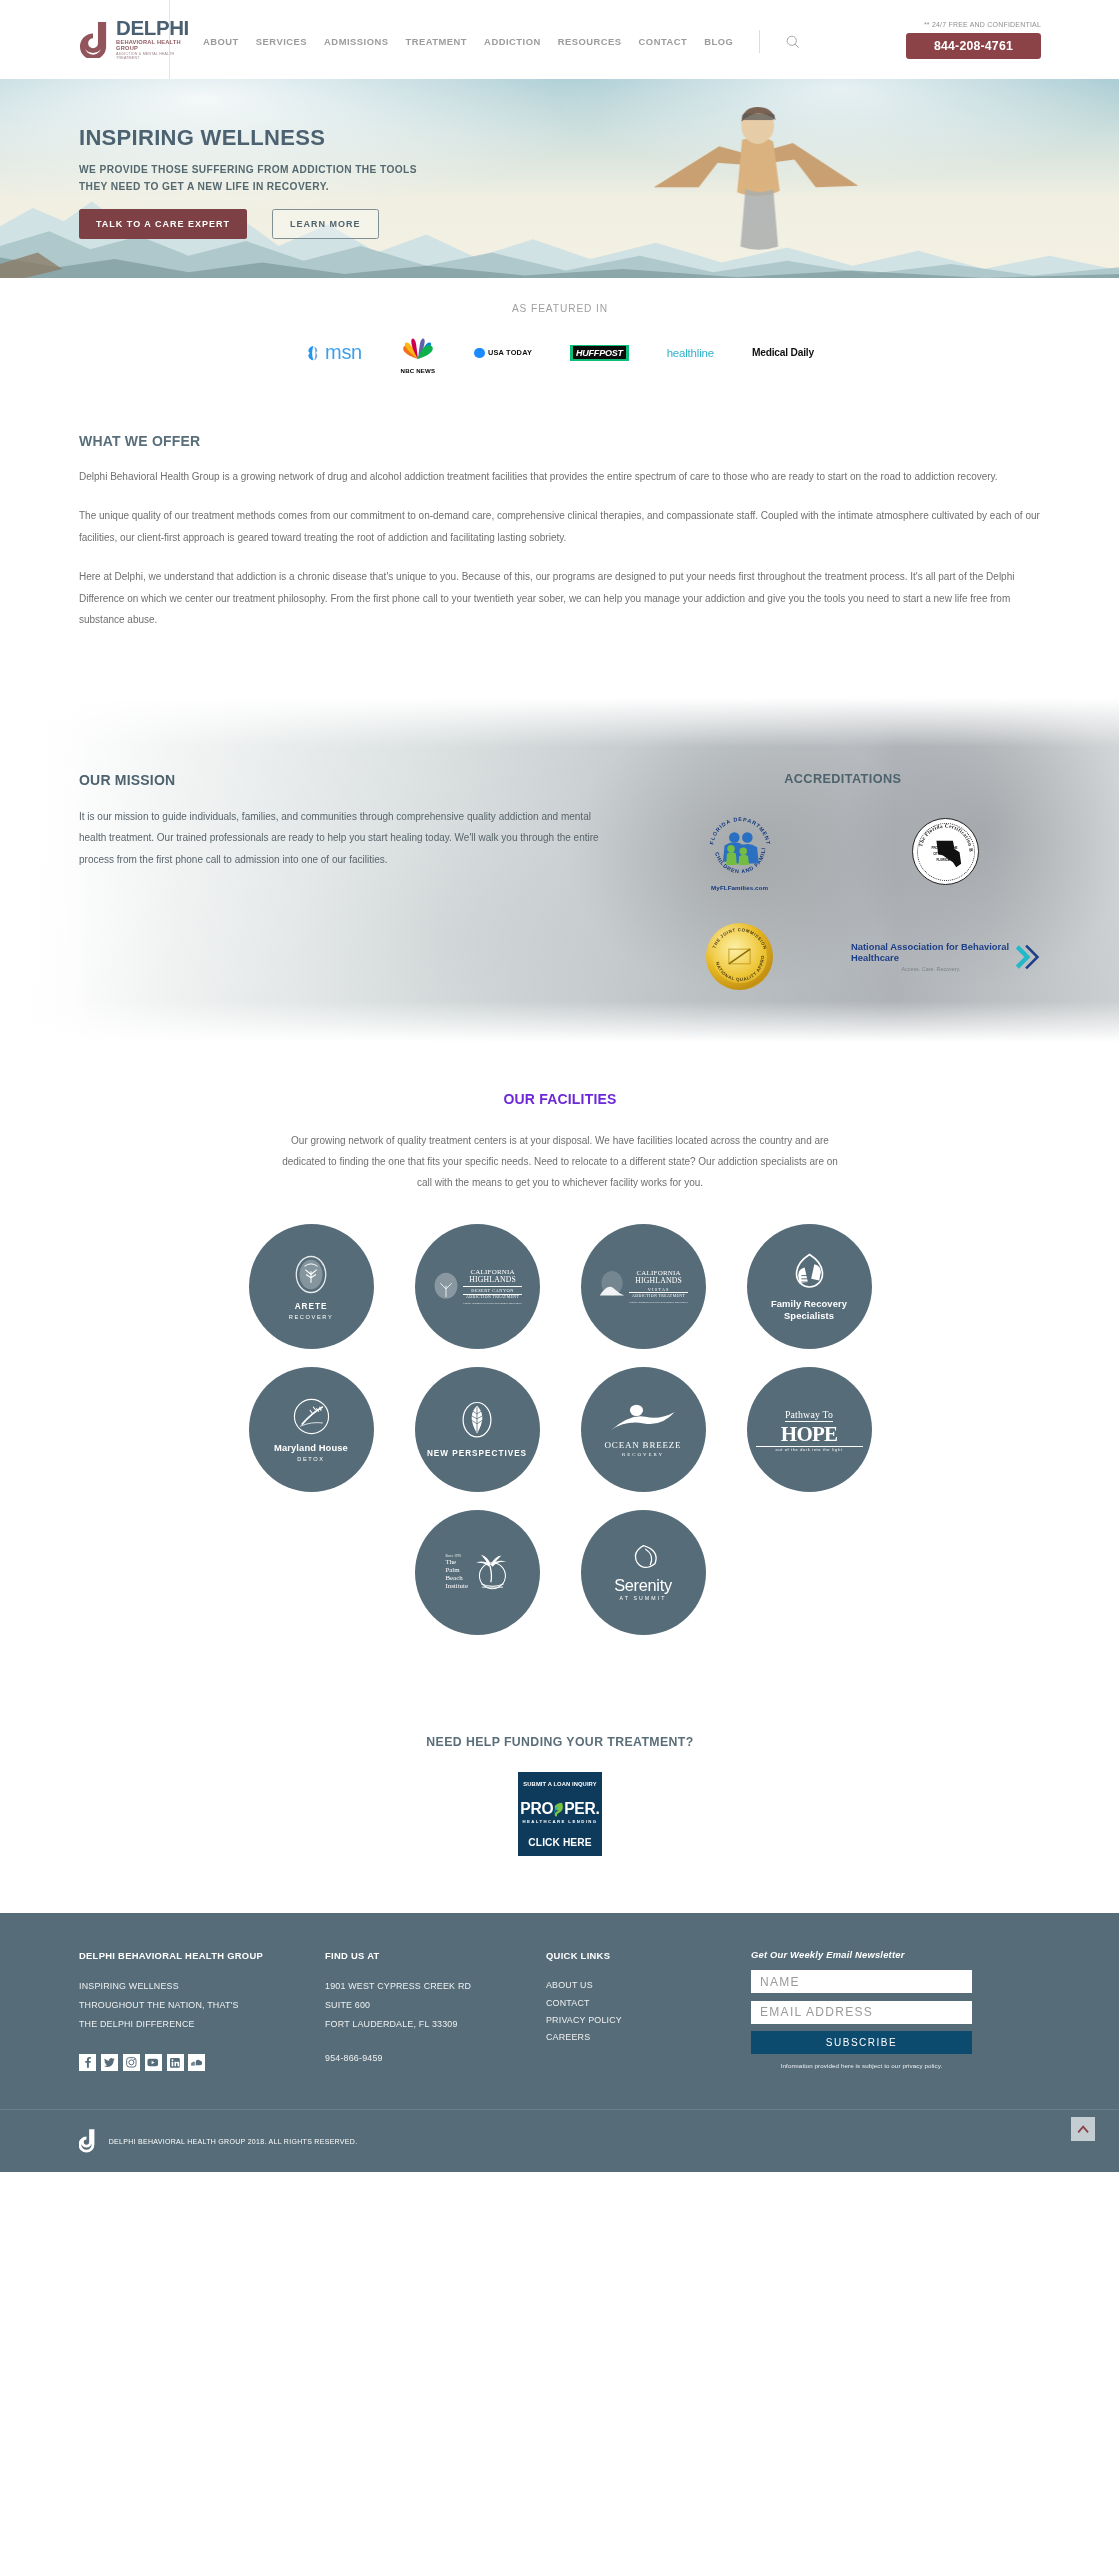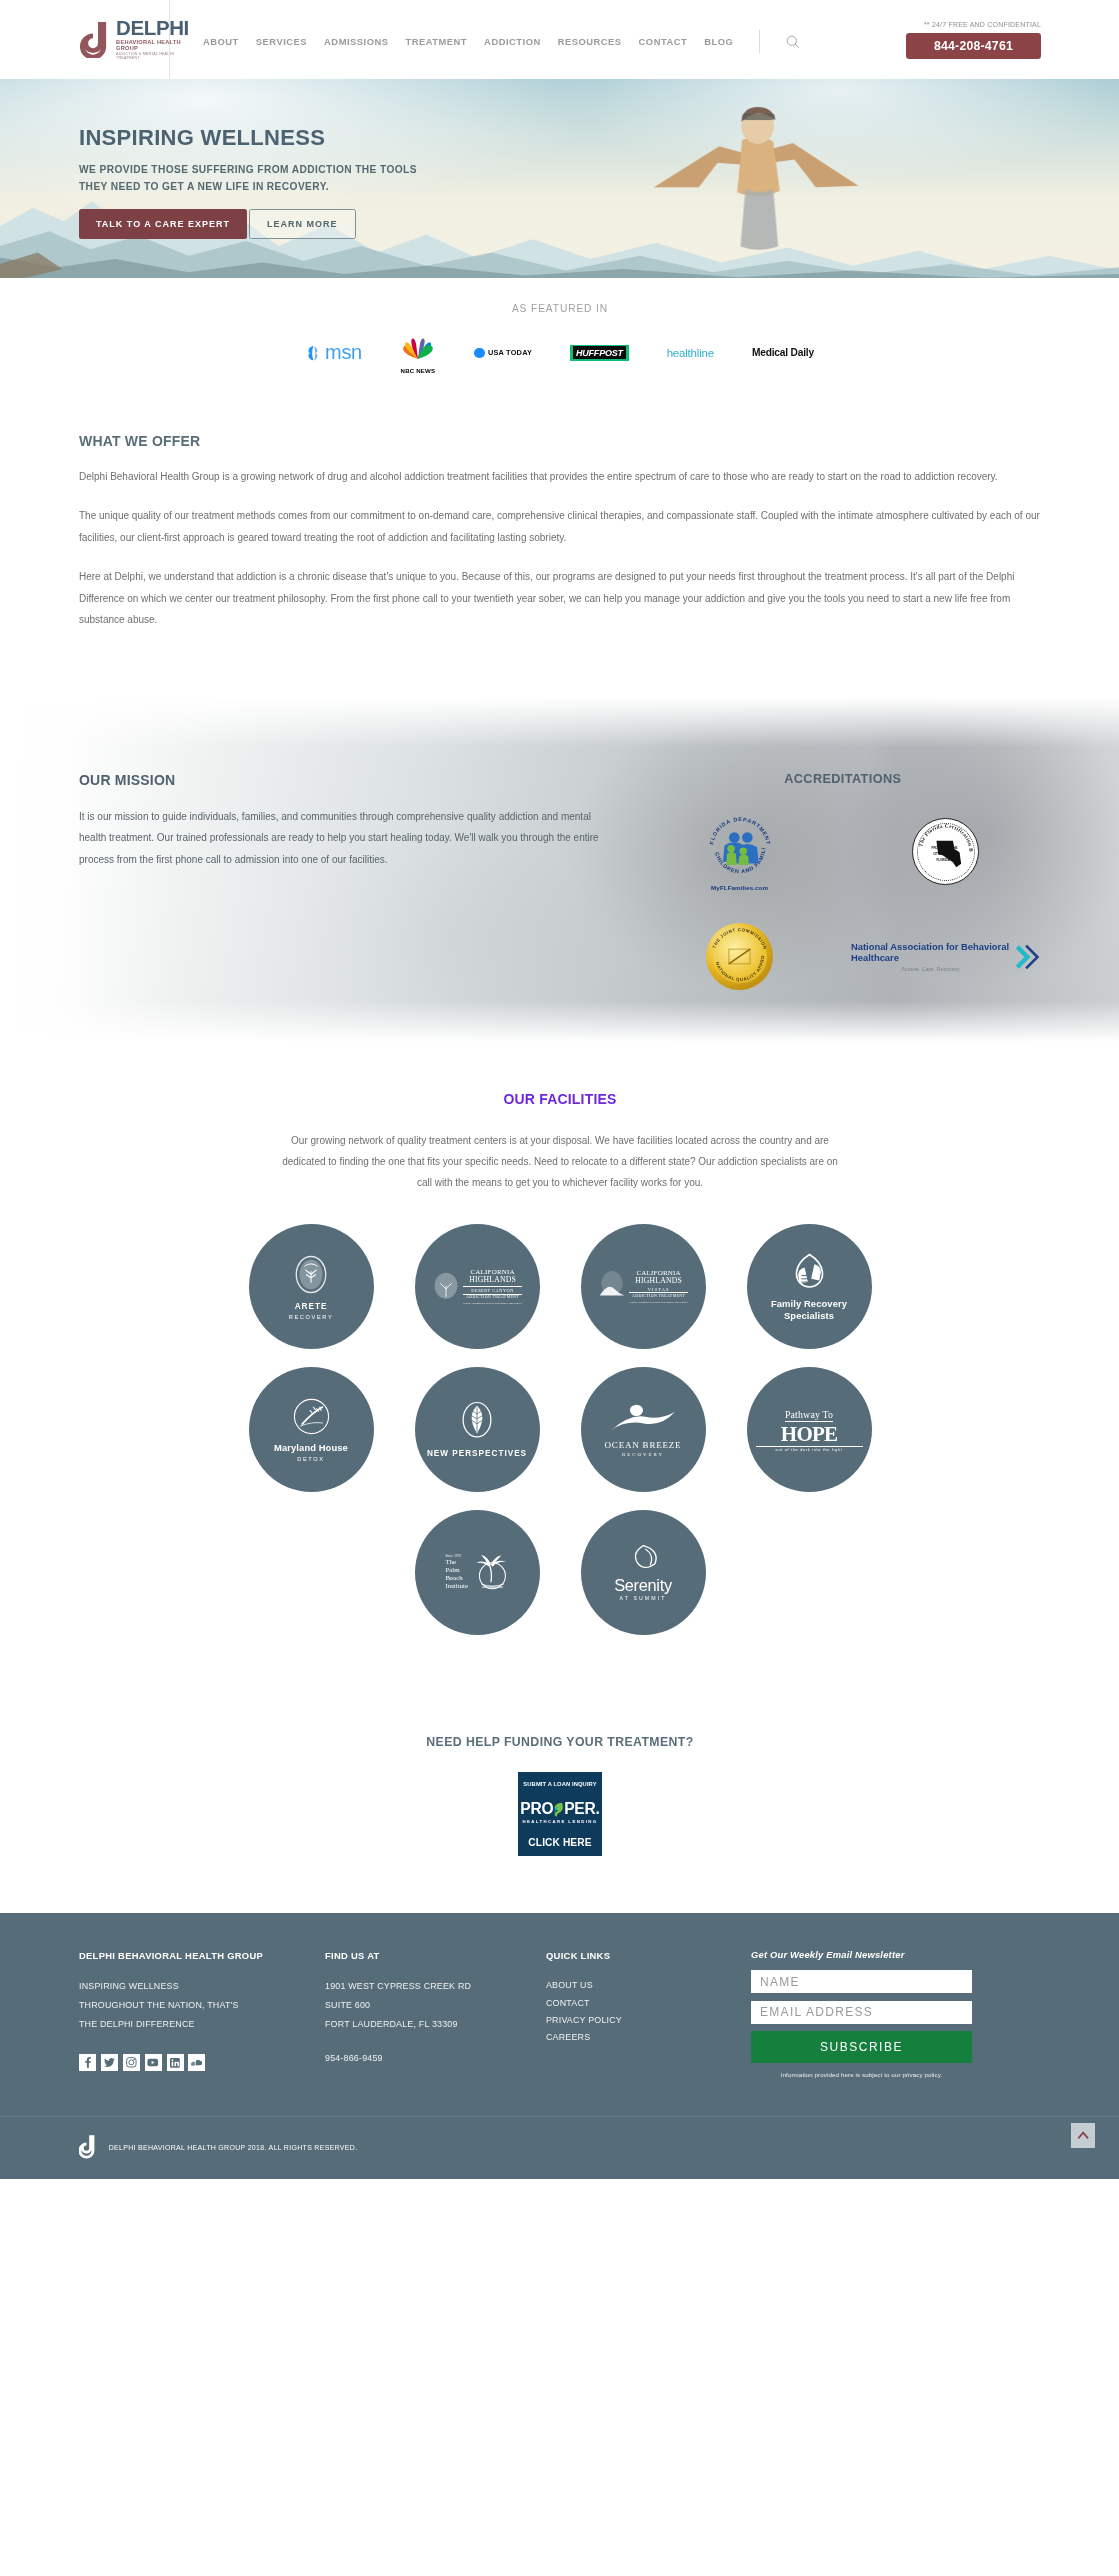--- a/index.html
+++ b/index.html
@@ -136,21 +136,21 @@
   }
   .hero-sub {
     margin-top: 11.5px;
     font-size: 10.2px;
     font-weight: bold;
     letter-spacing: 0.4px;
     color: #55686f;
     line-height: 1.75;
     max-width: 352px;
   }
-  .hero-btns { margin-top: 13px; display: flex; gap: 2px; }
+  .hero-btns { margin-top: 13px; display: flex; gap: 25px; }
   .btn-primary {
     background: #7d4044;
     color: #fff;
     font-size: 9px;
     font-weight: bold;
     letter-spacing: 1px;
     padding: 9px 17px;
     border-radius: 2.5px;
     cursor: pointer;
     border: none;
@@ -344,22 +344,22 @@
   }
   .news-head { font-size:9.4px; font-weight:bold; font-style:italic; letter-spacing:0.2px; margin-bottom:10.7px;}
   .news-input {
     width: 221px; height: 23px; background:#fff; border:none; display:block;
     margin-bottom:7.4px; padding: 0 9px;
     font-size:12px; letter-spacing:1.3px; color:#8e8e8e;
     font-family:"Liberation Sans", sans-serif;
   }
   .news-input::placeholder { color:#9a9a9a; letter-spacing:1.3px; }
   .subscribe-btn {
-    width:221px; height:32px; background:#15803d; color:#fff; border:none;
-    font-size:12px; letter-spacing:1.5px; cursor:pointer; font-family:"Liberation Sans", sans-serif;
+    width:221px; height:23px; background:#0c4a6e; color:#fff; border:none;
+    font-size:10px; letter-spacing:1.5px; cursor:pointer; font-family:"Liberation Sans", sans-serif;
   }
   .news-note { font-size:6.2px; margin-top:7.4px; text-align:center; width:221px; color:#eef0f1; letter-spacing:0.1px;}
 
   
   .copybar {
     background:#566c78; border-top:0.8px solid #6a7e88;
     height: 63px; display:flex; align-items:center; padding: 0 79px;
     position:relative;
   }
   .copy-logo { width:19px; height:25.4px; margin-right:10.7px; }

